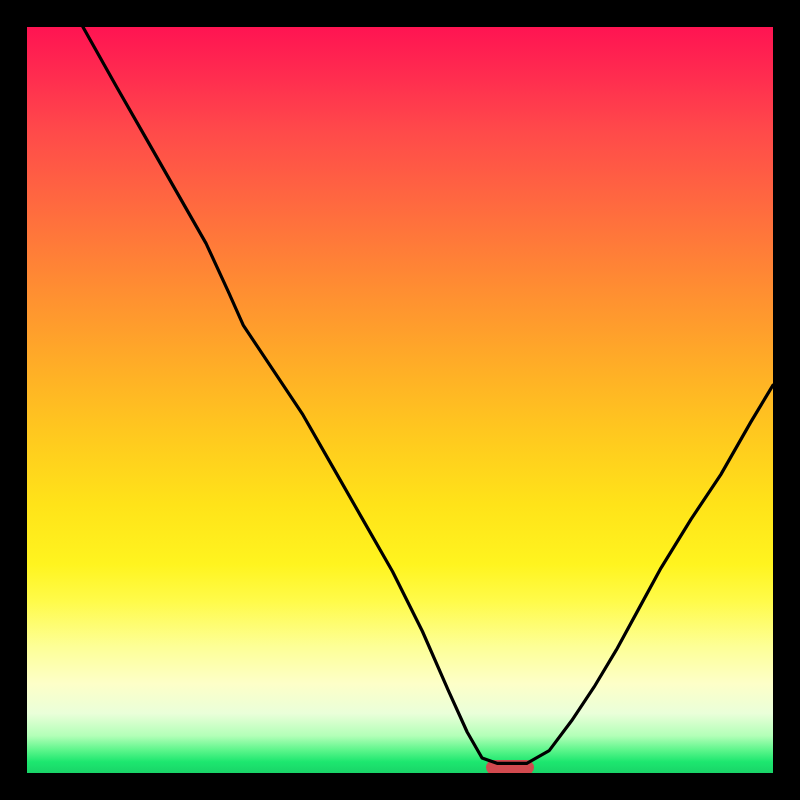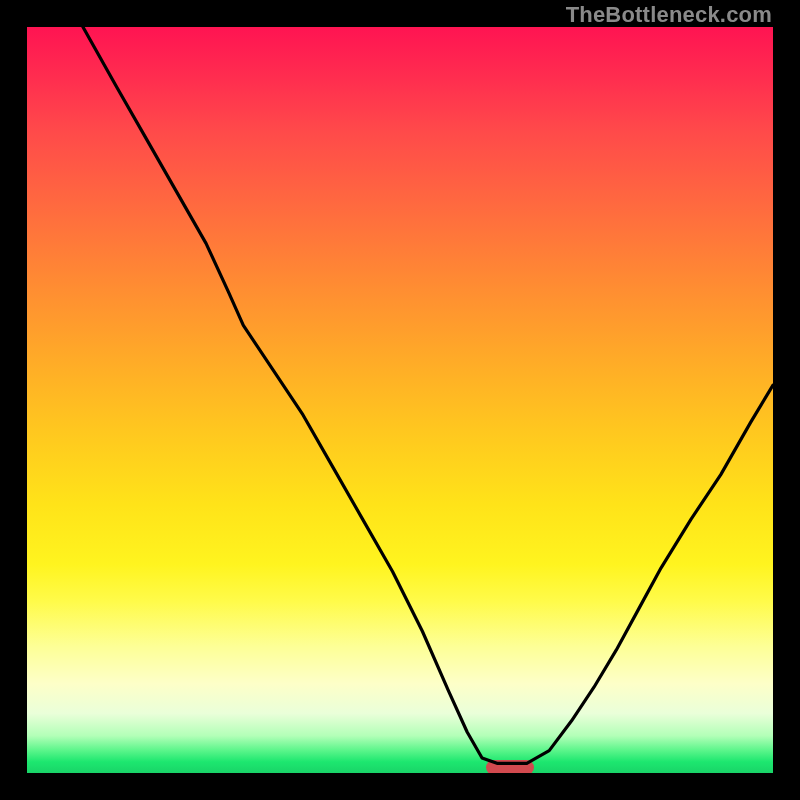--- a/index.html
+++ b/index.html
@@ -78,14 +78,13 @@
 <body>
 
 <div class="frame">
   <div class="plot">
     <div class="gradient"></div>
     <div class="marker" id="marker" style="left: 458.79px; width: 48.49px; top: 733.032px;"></div>
     <svg class="curve" viewBox="0 0 746 746" preserveAspectRatio="none">
       <path id="curvePath" d="M55.95 0.00 L89.52 59.68 L119.36 111.90 L149.20 164.12 L179.04 216.34 L201.42 264.83 L216.34 298.40 L246.18 343.16 L276.02 387.92 L305.86 440.14 L335.70 492.36 L365.54 544.58 L395.38 604.26 L421.49 663.94 L440.14 704.97 L455.06 731.08 L469.98 736.30 L499.82 736.30 L522.20 723.62 L544.58 693.78 L566.96 660.21 L589.34 622.91 L611.72 581.88 L634.10 540.85 L663.94 492.36 L693.78 447.60 L723.62 395.38 L746.00 358.08" fill="none" stroke="#000" stroke-width="3.2" stroke-linejoin="round" stroke-linecap="round"></path>
     </svg>
   </div>
-  <div class="watermark">TheBottleneck.com</div>
 </div>
 
 </body></html>

